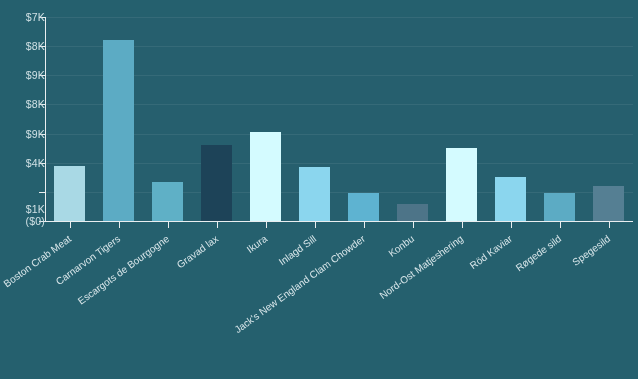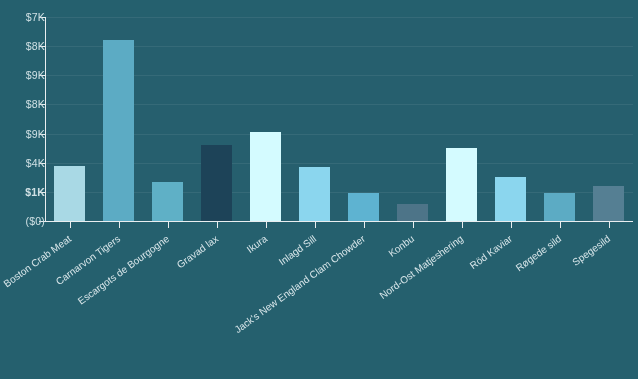--- a/index.html
+++ b/index.html
@@ -71,21 +71,21 @@
   <div class="axis-line" id="y-axis"></div>
   <div class="axis-line" id="x-axis"></div>
 
   <div id="y-ticks">
       <div class="y-tick-wrap" style="top: 221px;">
         <div class="y-tick-mark" style="top: 0px;"></div>
         <div class="y-tick-label" style="top: 0px;">($0)</div>
       </div>
       <div class="y-tick-wrap" style="top: 191.857px;">
         <div class="y-tick-mark" style="top: 0px;"></div>
-        <div class="y-tick-label" style="top: 0px; font-weight: bold;">$1K</div>
+        <div class="y-tick-label" style="top: 17px;">$1K</div>
       </div>
       <div class="y-tick-wrap" style="top: 162.714px;">
         <div class="y-tick-mark" style="top: 0px;"></div>
         <div class="y-tick-label" style="top: 0px;">$4K</div>
       </div>
       <div class="y-tick-wrap" style="top: 133.571px;">
         <div class="y-tick-mark" style="top: 0px;"></div>
         <div class="y-tick-label" style="top: 0px;">$9K</div>
       </div>
       <div class="y-tick-wrap" style="top: 104.429px;">

